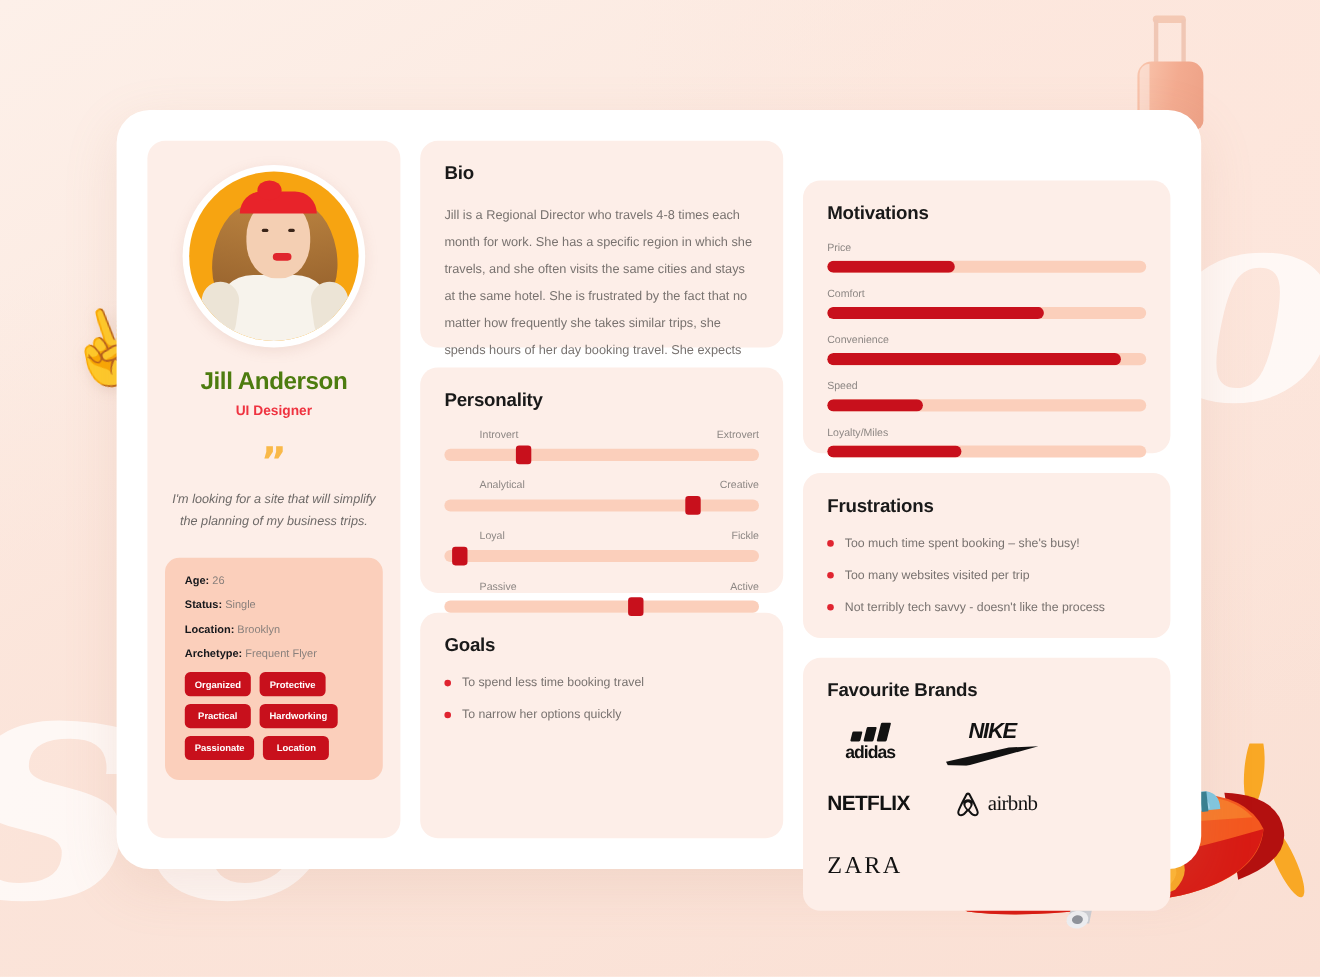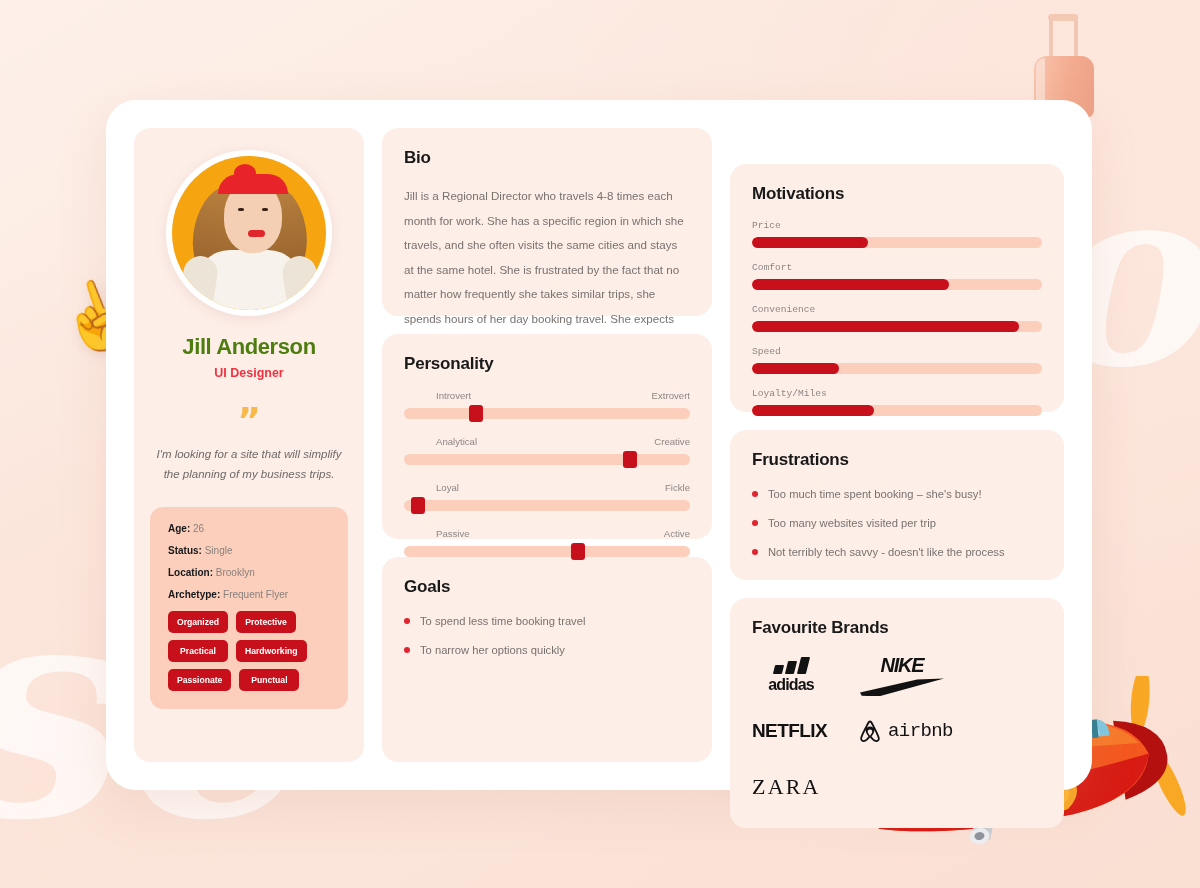--- a/index.html
+++ b/index.html
@@ -261,21 +261,21 @@
     width: 14px;
     height: 17px;
     border-radius: 3px;
     background: #c8101c;
     transform: translateX(-50%);
   }
 
   
   .mot-row { margin-bottom: 14px; }
   .mot-row:last-child { margin-bottom: 0; }
-  .mot-label { font-size: 9.6px; color: #8d8784; margin-bottom: 6px; font-family: Liberation Mono, monospace; }
+  .mot-label { font-size: 9.6px; color: #8d8784; margin-bottom: 6px; }
   .mot-track {
     height: 11px;
     border-radius: 6px;
     background: #fbcfbb;
     overflow: hidden;
   }
   .mot-fill { height: 100%; border-radius: 6px; background: #c8101c; }
 
   
   .bullets { list-style: none; }
@@ -332,21 +332,21 @@
     background: #121212;
     clip-path: polygon(0% 78%, 68% 6%, 100% 0%, 22% 100%, 2% 96%);
   }
 
   .brand-netflix {
     font-size: 19px; font-weight: 700; letter-spacing: -0.6px;
     font-family: "Liberation Sans", sans-serif;
   }
 
   .brand-airbnb { width: 104px; gap: 5px; }
-  .airbnb-word { font-size: 19px; letter-spacing: -0.6px; font-family: Liberation Mono, monospace; }
+  .airbnb-word { font-size: 19px; letter-spacing: -0.6px; font-family: Liberation Serif, serif; }
 
   .brand-zara {
     font-size: 22px; letter-spacing: 2.2px;
     font-family: "Liberation Serif", serif;
   }
 </style>
 </head>
 <body>
 
 <div class="bg-wash"></div>
@@ -407,21 +407,21 @@
           <b>Archetype:</b>
           <span>Frequent Flyer</span>
         </div>
 
         <div class="chips">
           <div class="chip">Organized</div>
           <div class="chip">Protective</div>
           <div class="chip">Practical</div>
           <div class="chip">Hardworking</div>
           <div class="chip">Passionate</div>
-          <div class="chip">Punctual</div>
+          <div class="chip">Location</div>
         </div>
       </div>
     </div>
   </div>
 
   <div class="col col-mid">
 
     <div class="panel" style="height:188px;">
       <div class="panel-title">Bio</div>
       <div class="bio-text">Jill is a Regional Director who travels 4-8 times each month for work. She has a specific region in which she travels, and she often visits the same cities and stays at the same hotel. She is frustrated by the fact that no matter how frequently she takes similar trips, she spends hours of her day booking travel. She expects her travel solutions to be as organized as she is.</div>

